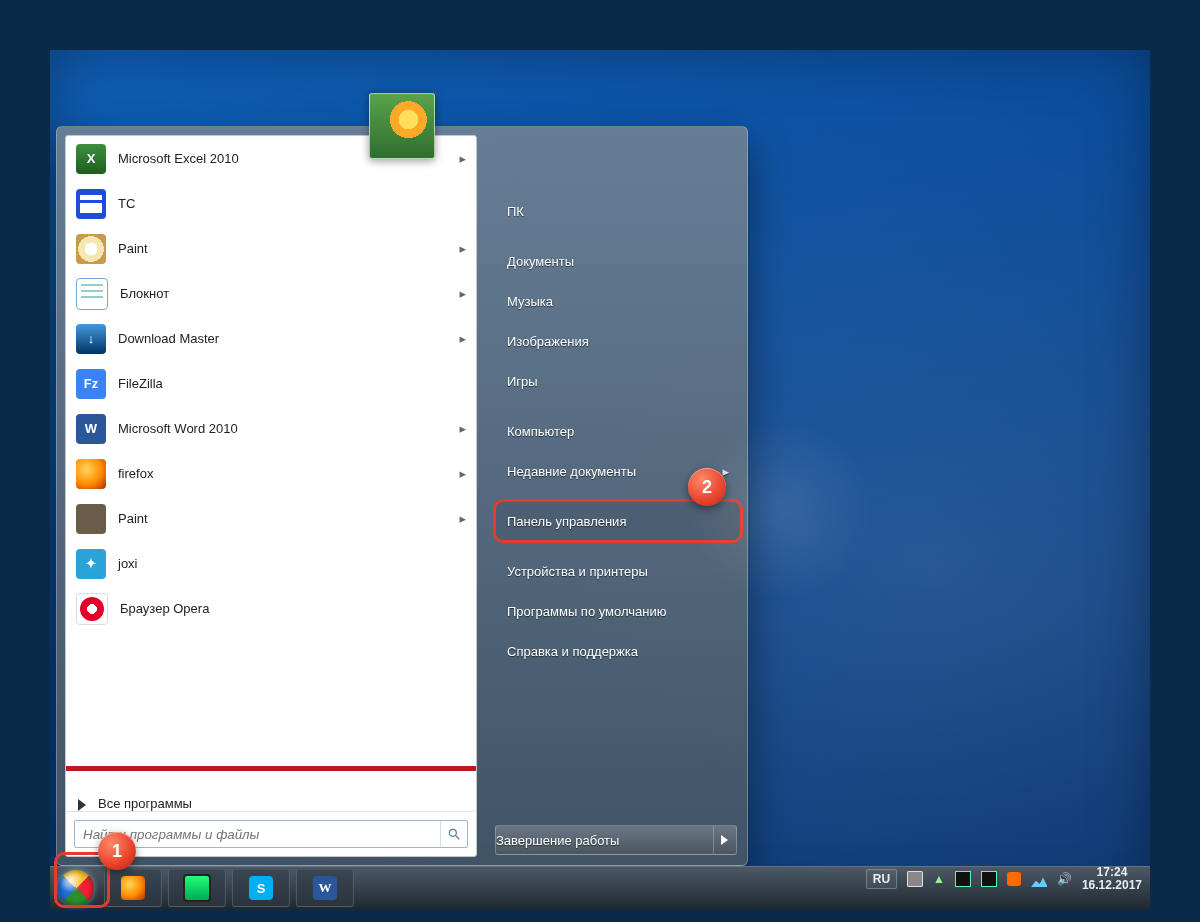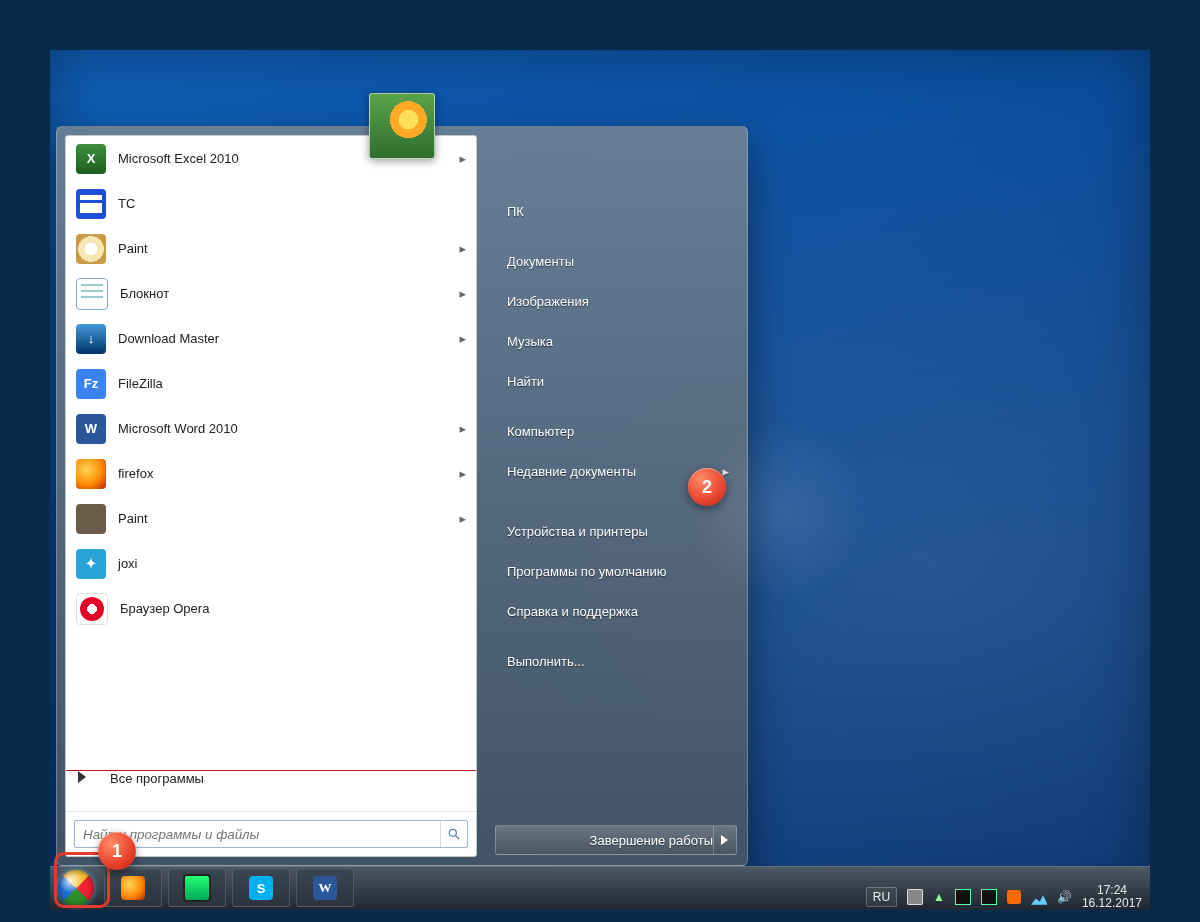--- a/index.html
+++ b/index.html
@@ -12,21 +12,21 @@
       linear-gradient(160deg,#0f5fb7 0%,#0a4996 45%,#06326e 100%);
     box-shadow:inset 0 0 60px rgba(0,0,0,.35);
     overflow:hidden;}
   
   .desktop::after{content:"";position:absolute;right:260px;top:350px;width:220px;height:220px;border-radius:50%;
     background:radial-gradient(circle at 50% 50%, rgba(255,255,255,.10), rgba(255,255,255,0) 60%);
     filter:blur(2px);}
   
   .taskbar{position:absolute;left:0;right:0;bottom:0;height:44px;
     background:linear-gradient(#4e5a66,#1e2731);box-shadow:inset 0 1px 0 rgba(255,255,255,.15);
-    display:flex;align-items:flex-end;}
+    display:flex;align-items:flex-start;font-weight:bold;}
   .tb-left{display:flex;align-items:center;gap:6px;padding-left:4px}
   .tb-right{margin-left:auto;display:flex;align-items:center;gap:10px;padding-right:8px;color:#e9edf2;font-size:12px}
   .tb-btn{width:56px;height:36px;border:1px solid rgba(255,255,255,.15);border-radius:3px;
     background:linear-gradient(#3a4653,#2a333d);display:flex;align-items:center;justify-content:center;}
   .start-btn{width:44px;height:44px;border-radius:50%;display:flex;align-items:center;justify-content:center;}
   .orb{width:36px;height:36px;border-radius:50%;
     background:
       radial-gradient(circle at 35% 30%, rgba(255,255,255,.85), rgba(255,255,255,0) 35%),
       conic-gradient(from 45deg,#e23 0 25%,#2b8f2b 0 50%,#1e6fd8 0 75%,#f7c232 0 100%);
     box-shadow:0 0 6px rgba(120,220,255,.6), inset 0 0 6px rgba(0,0,0,.5);}
@@ -68,33 +68,33 @@
   .x-note::before{content:"";position:absolute;left:4px;right:4px;top:5px;height:2px;background:#9cc}
   .x-note::after{content:"";position:absolute;left:4px;right:4px;top:11px;height:2px;background:#9cc;box-shadow:0 6px 0 #9cc}
   .x-dm{background:linear-gradient(#49d,#036);}
   .x-fz{background:#3b82f6}
   .x-word{background:#2b579a}
   .x-ff{background:radial-gradient(circle at 35% 35%,#ffd65a,#ff8a00 55%,#c23f00 90%)}
   .x-gimp{background:#6b5b49}
   .x-joxi{background:#2aa3d8}
   .x-opera{background:#fff;border:1px solid #ddd;position:relative}
   .x-opera::after{content:"";position:absolute;inset:3px;border-radius:50%;background:radial-gradient(circle at 50% 50%,#fff 28%,#e3002b 29%)}
-  .all-prog{display:flex;align-items:flex-start;gap:24px;height:40px;border-top:1px solid #b91c1c;padding:0 12px}
+  .all-prog{display:flex;align-items:flex-end;gap:12px;height:40px;border-top:5px solid #b91c1c;padding:0 12px}
   .all-prog .tri{width:0;height:0;border-top:6px solid transparent;border-bottom:6px solid transparent;border-left:8px solid #333}
   .search-row{padding:8px;border-top:1px solid #e4e4e4}
   .search-box{display:flex;align-items:center;border:1px solid #9db7d1;background:#fff;height:26px;border-radius:2px}
   .search-box input{flex:1;border:0;outline:0;padding:0 8px;font-style:italic;color:#6a6a6a;background:transparent}
   .search-ico{width:26px;height:26px;display:flex;align-items:center;justify-content:center;border-left:1px solid #cfdcea;color:#5a7ea6}
   
   .r-item{height:40px;display:flex;align-items:center;padding:0 12px;border-radius:3px;color:#fff;text-shadow:0 1px 1px rgba(0,0,0,.6)}
   .r-arrow{margin-left:auto;color:#e6e6e6}
   .r-sep{height:10px}
   .r-highlight{outline:3px solid #e33b2e;outline-offset:-1px;border-radius:8px;background:rgba(0,0,0,.08)}
   .shutdown{position:absolute;left:10px;right:10px;bottom:10px;height:30px;display:flex}
-  .shutdown .btn{flex:1;border:1px solid rgba(255,255,255,.25);border-right:0;border-radius:3px 0 0 3px;background:linear-gradient(#6a7784,#4a5560);color:#fff;display:flex;align-items:center;justify-content:flex-end;text-shadow:0 1px 1px rgba(0,0,0,.5)}
+  .shutdown .btn{flex:1;border:1px solid rgba(255,255,255,.25);border-right:0;border-radius:3px 0 0 3px;background:linear-gradient(#6a7784,#4a5560);color:#fff;display:flex;align-items:center;justify-content:flex-start;text-shadow:0 1px 1px rgba(0,0,0,.5)}
   .shutdown .more{width:22px;border:1px solid rgba(255,255,255,.25);border-radius:0 3px 3px 0;background:linear-gradient(#6a7784,#4a5560);display:flex;align-items:center;justify-content:center;color:#fff}
   
   .badge{position:absolute;width:38px;height:38px;border-radius:50%;background:radial-gradient(circle at 35% 30%,#ff8a66,#e8402a 60%,#b52012);box-shadow:0 3px 8px rgba(0,0,0,.45),inset 0 1px 0 rgba(255,255,255,.4);display:flex;align-items:center;justify-content:center;color:#fff;font-weight:700;font-size:18px}
   .ring{position:absolute;border:3px solid #e33b2e;border-radius:10px;pointer-events:none}
   .ring-start{left:4px;bottom:2px;width:50px;height:50px;border-radius:10px}
 </style>
 </head>
 <body>
 
 <div class="stage">
@@ -179,51 +179,51 @@
       <div class="sm-right">
         <div id="rightList">
             <div class="r-item">
               <span>ПК</span>
             </div>
             <div class="r-sep"></div>
             <div class="r-item">
               <span>Документы</span>
             </div>
             <div class="r-item">
+              <span>Музыка</span>
+            </div>
+            <div class="r-item">
               <span>Изображения</span>
             </div>
             <div class="r-item">
-              <span>Музыка</span>
-            </div>
-            <div class="r-item">
-              <span>Найти</span>
+              <span>Игры</span>
             </div>
             <div class="r-sep"></div>
             <div class="r-item">
               <span>Компьютер</span>
             </div>
             <div class="r-item">
               <span>Недавние документы</span>
               <span class="r-arrow">▸</span>
             </div>
             <div class="r-sep"></div>
+            <div class="r-item r-highlight">
+              <span>Панель управления</span>
+            </div>
             <div class="r-sep"></div>
             <div class="r-item">
               <span>Устройства и принтеры</span>
             </div>
             <div class="r-item">
               <span>Программы по умолчанию</span>
             </div>
             <div class="r-item">
               <span>Справка и поддержка</span>
             </div>
             <div class="r-sep"></div>
-            <div class="r-item">
-              <span>Выполнить...</span>
-            </div>
           </div>
         <div class="shutdown">
           <div class="btn">
             <span>Завершение работы</span>
           </div>
           <div class="more">
             <svg width="8" height="10" viewBox="0 0 8 10">
                 <polygon points="0,0 0,10 7,5" fill="#fff"></polygon>
               </svg>
           </div>

